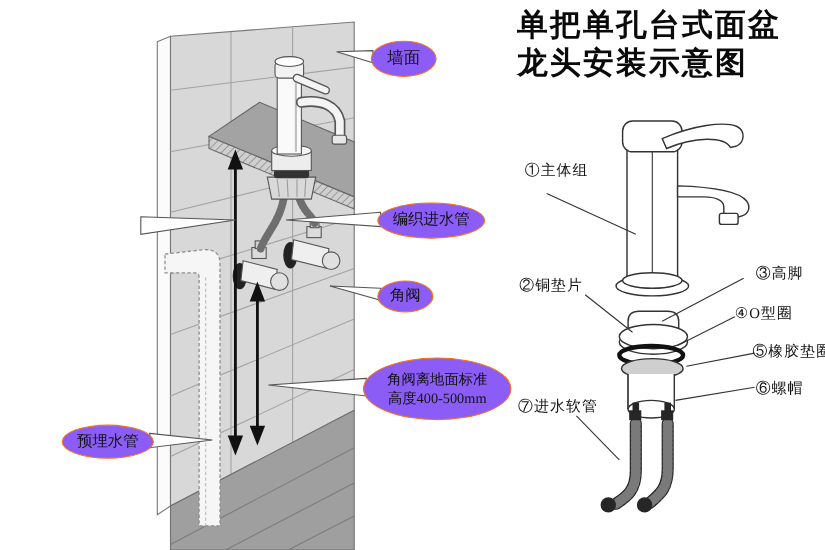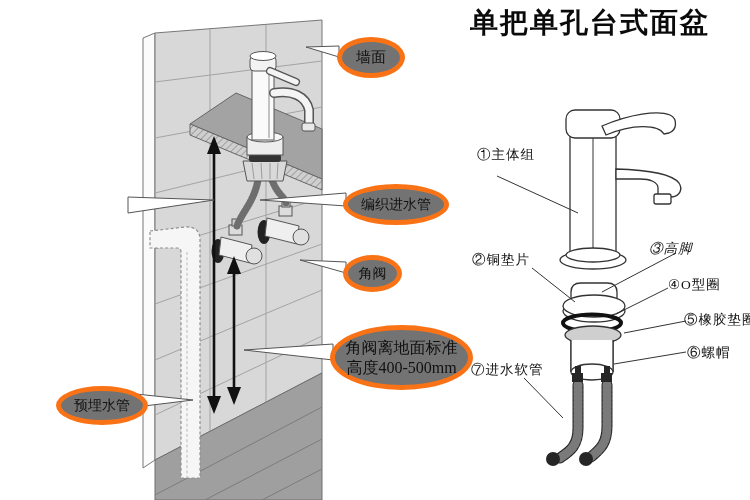--- a/index.html
+++ b/index.html
@@ -2,21 +2,21 @@
 <html><head>
 <meta charset="utf-8">
 <style>
   html,body{margin:0;padding:0;background:#fff;}
   #screen{
     position:relative;width:750px;height:500px;background:#ffffff;
     overflow:hidden;font-family:"Liberation Serif", serif;color:#111;
   }
   #bg-svg{position:absolute;left:0;top:0;}
   .bubble{
-    position:absolute;background:#737373;border:5px solid #f97316;border-radius:50%;
+    position:absolute;background:#8b5cf6;border:1px solid #f97316;border-radius:50%;
     display:flex;flex-direction:column;align-items:center;justify-content:center;
     text-align:center;line-height:1.25;z-index:5;
   }
   .bubble span{display:block;white-space:nowrap;}
   .part-label{
     position:absolute;font-size:13.5px;color:#111;white-space:nowrap;z-index:5;
     font-family:"Liberation Serif", serif;letter-spacing:1px;
   }
   .title{
     position:absolute;left:470px;top:6px;width:276px;z-index:5;
@@ -179,45 +179,46 @@
         <line x1="668" y1="288" x2="616" y2="314"></line>
         <line x1="686" y1="321" x2="624" y2="333"></line>
         <line x1="686" y1="352" x2="614" y2="364"></line>
         <line x1="524" y1="378" x2="563" y2="418"></line>
       </g>
     </g>
   </svg>
 
   <div class="title">
     <div>单把单孔台式面盆</div>
+    <div>龙头安装示意图</div>
   </div>
 
   <div class="bubble" style="left:337px;top:37px;width:58px;height:31px;font-size:15px;">
     <span>墙面</span>
   </div>
 
 
   <div class="bubble" style="left:343px;top:184px;width:96px;height:31px;font-size:14px;">
     <span>编织进水管</span>
   </div>
 
   <div class="bubble" style="left:343px;top:255px;width:49px;height:27px;font-size:14px;">
     <span>角阀</span>
   </div>
 
-  <div class="bubble" style="left:330px;top:325px;width:133px;height:55px;font-size:16px;">
+  <div class="bubble" style="left:330px;top:325px;width:133px;height:55px;font-size:13px;">
     <span>角阀离地面标准</span>
     <span>高度400-500mm</span>
   </div>
 
   <div class="bubble" style="left:56px;top:386px;width:82px;height:29px;font-size:14px;">
     <span>预埋水管</span>
   </div>
 
   <span class="part-label" style="left:477px;top:146px;">①主体组</span>
   <span class="part-label" style="left:472px;top:251px;">②铜垫片</span>
-  <span class="part-label" style="left:649px;top:240px;font-style:italic;">③高脚</span>
+  <span class="part-label" style="left:687px;top:240px;">③高脚</span>
   <span class="part-label" style="left:668px;top:276px;">④O型圈</span>
   <span class="part-label" style="left:684px;top:311px;">⑤橡胶垫圈</span>
   <span class="part-label" style="left:687px;top:344px;">⑥螺帽</span>
   <span class="part-label" style="left:471px;top:361px;">⑦进水软管</span>
 
 </div>
 
 </body></html>

